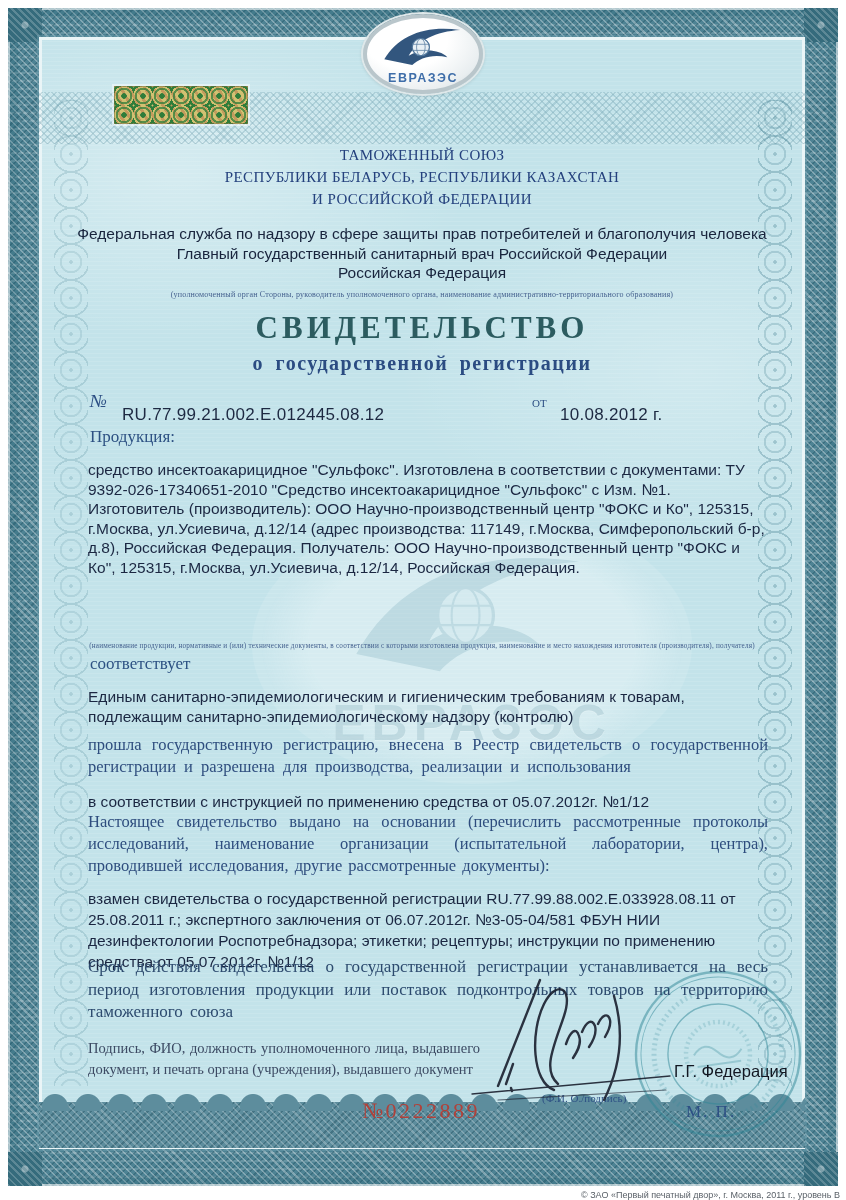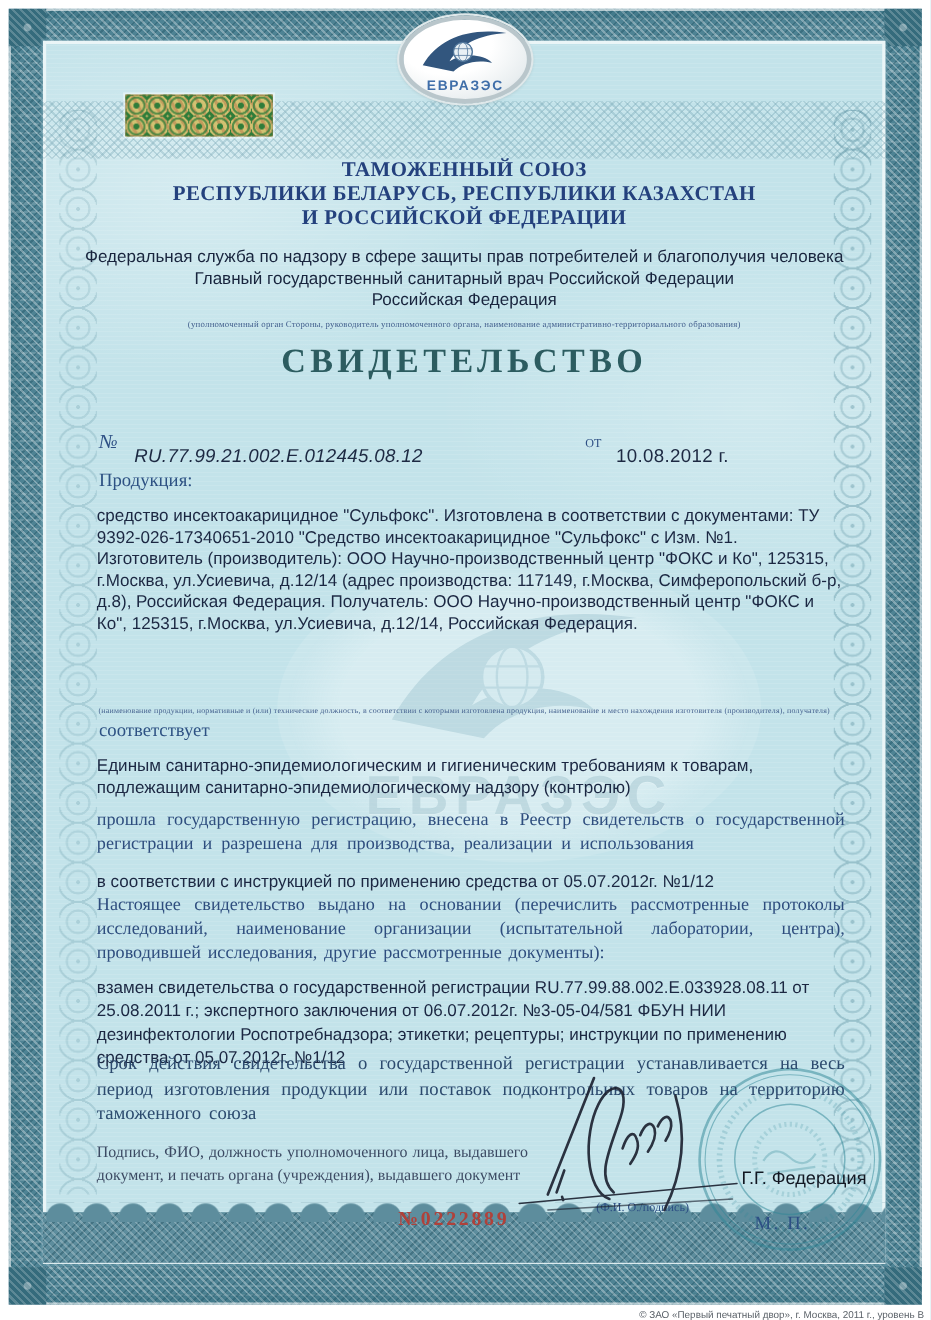--- a/index.html
+++ b/index.html
@@ -79,34 +79,34 @@
       background:radial-gradient(ellipse at center, rgba(255,255,255,.55) 55%, rgba(200,225,232,.25) 78%, rgba(160,200,212,0) 92%);
       box-shadow:0 0 0 10px rgba(255,255,255,.18); }
   .watermark svg { position:absolute; left:50px; top:4px; opacity:.5; }
   .watermark .wm-name { position:absolute; left:0; right:0; bottom:8px; text-align:center;
       font-family:"Liberation Sans", sans-serif; font-weight:bold; font-size:50px; letter-spacing:6px;
       color:rgba(142,178,192,.55); text-shadow:0 1px 0 rgba(255,255,255,.5); }
 
   
   .abs { position:absolute; z-index:2; }
   .center { text-align:center; }
-  .serif-head { font-weight:bold; color:#24417d; font-size:19px; line-height:22px; letter-spacing:.4px; }
+  .serif-head { font-weight:normal; color:#24417d; font-size:15px; line-height:22px; letter-spacing:.4px; }
   .sans { font-family:"Liberation Sans", sans-serif;margin-top:12px; }
   .authority { font-size:15.5px; line-height:19.5px; color:#18243d; }
   .tiny-note { font-size:8px; color:#44608e; letter-spacing:.2px; }
   .doc-title { font-size:31px; font-weight:bold; letter-spacing:4px; color:#2c5c60; }
   .doc-subtitle { font-size:20px; font-weight:bold; letter-spacing:1.5px; word-spacing:5px; color:#2b4c82; }
   .num-label { font-size:18px; font-style:italic; color:#2d4f84; }
   .num-value { font-size:17px; color:#1d2942; letter-spacing:.3px; }
   .ot-label { font-size:16px; color:#2d4f84; font-variant:small-caps; }
   .section-label { font-size:17px; color:#2d5183; }
   .body-sans { font-size:15.5px; line-height:19.5px; color:#1b2742; }
   .body-serif { font-size:16.5px; line-height:22px; color:#2e4d7e; text-align:justify; }
   .sig-label { font-size:14.5px; line-height:21px; color:#3c4a63; text-align:justify; }
-  .serial { font-size:18px; letter-spacing:2.5px; color:#b0413a; font-weight:bold; }
+  .serial { font-size:22px; letter-spacing:2.5px; color:#b0413a; font-weight:normal; }
   .mp { font-size:17px; color:#2d4f84; letter-spacing:2px; }
   .sig-note { font-size:11px; color:#2d4f84; }
   .signer { font-family:"Liberation Sans", sans-serif; font-size:16.5px; color:#121722; }
   .footer-note { position:absolute; right:6px; bottom:0px; font-family:"Liberation Sans", sans-serif;
       font-size:9px; color:#5a6168; z-index:6; }
 
   .stamp { position:absolute; left:630px; top:966px; width:176px; height:176px; z-index:1; opacity:.5; }
   .signature-svg { position:absolute; left:462px; top:972px; z-index:3; }
 </style>
 </head>
@@ -142,30 +142,31 @@
       <div>И РОССИЙСКОЙ ФЕДЕРАЦИИ</div>
     </div>
     <div class="abs center sans authority" style="left:20px; right:20px; top:172px;">
       <div>Федеральная служба по надзору в сфере защиты прав потребителей и благополучия человека</div>
       <div>Главный государственный санитарный врач Российской Федерации</div>
       <div>Российская Федерация</div>
     </div>
     <div class="abs center tiny-note" style="left:30px; right:30px; top:250px;">(уполномоченный орган Стороны, руководитель уполномоченного органа, наименование административно-территориального образования)</div>
 
     <div class="abs center doc-title" style="left:0; right:0; top:270px;">СВИДЕТЕЛЬСТВО</div>
+    <div class="abs center doc-subtitle" style="left:0; right:0; top:312px;">о государственной регистрации</div>
 
     <div class="abs num-label" style="left:48px; top:351px;">№</div>
-    <div class="abs sans num-value" style="left:80px; top:353px;font-style:italic;">RU.77.99.21.002.Е.012445.08.12</div>
+    <div class="abs sans num-value" style="left:80px; top:353px;">RU.77.99.21.002.Е.012445.08.12</div>
     <div class="abs ot-label" style="left:490px; top:353px;">от</div>
     <div class="abs sans num-value" style="left:518px; top:353px;">10.08.2012 г.</div>
 
     <div class="abs section-label" style="left:48px; top:387px;">Продукция:</div>
     <div class="abs sans body-sans" style="left:46px; width:680px; top:408px;">средство инсектоакарицидное "Сульфокс". Изготовлена в соответствии с документами: ТУ 9392-026-17340651-2010 "Средство инсектоакарицидное "Сульфокс" с Изм. №1. Изготовитель (производитель): ООО Научно-производственный центр "ФОКС и Ко", 125315, г.Москва, ул.Усиевича, д.12/14 (адрес производства: 117149, г.Москва, Симферопольский б-р, д.8), Российская Федерация.  Получатель: ООО Научно-производственный центр "ФОКС и Ко", 125315, г.Москва, ул.Усиевича, д.12/14, Российская Федерация.</div>
 
-    <div class="abs center tiny-note" style="left:20px; right:20px; top:602px; font-size:7.2px;">(наименование продукции, нормативные и (или) технические должность, в соответствии с которыми изготовлена продукция, наименование и место нахождения изготовителя (производителя), получателя)</div>
+    <div class="abs center tiny-note" style="left:20px; right:20px; top:602px; font-size:7.2px;">(наименование продукции, нормативные и (или) технические документы, в соответствии с которыми изготовлена продукция, наименование и место нахождения изготовителя (производителя), получателя)</div>
 
     <div class="abs section-label" style="left:48px; top:614px;">соответствует</div>
     <div class="abs sans body-sans" style="left:46px; width:680px; top:635px;">Единым санитарно-эпидемиологическим и гигиеническим требованиям к товарам, подлежащим санитарно-эпидемиологическому надзору (контролю)</div>
 
     <div class="abs body-serif" style="left:46px; width:680px; top:694px; word-spacing:4px;">прошла государственную регистрацию, внесена в Реестр свидетельств о государственной регистрации и разрешена для производства, реализации и использования</div>
     <div class="abs sans body-sans" style="left:46px; width:680px; top:740px;">в соответствии с инструкцией по применению средства от 05.07.2012г. №1/12</div>
 
     <div class="abs body-serif" style="left:46px; width:680px; top:771px; word-spacing:2px;">Настоящее свидетельство выдано на основании (перечислить рассмотренные протоколы исследований, наименование организации (испытательной лаборатории, центра), проводившей исследования, другие рассмотренные документы):</div>
     <div class="abs sans body-sans" style="left:46px; width:684px; top:836px; line-height:21px;">взамен свидетельства о государственной регистрации RU.77.99.88.002.Е.033928.08.11 от 25.08.2011 г.; экспертного заключения от 06.07.2012г. №3-05-04/581 ФБУН НИИ дезинфектологии Роспотребнадзора; этикетки; рецептуры; инструкции по применению средства от 05.07.2012г. №1/12</div>
 

